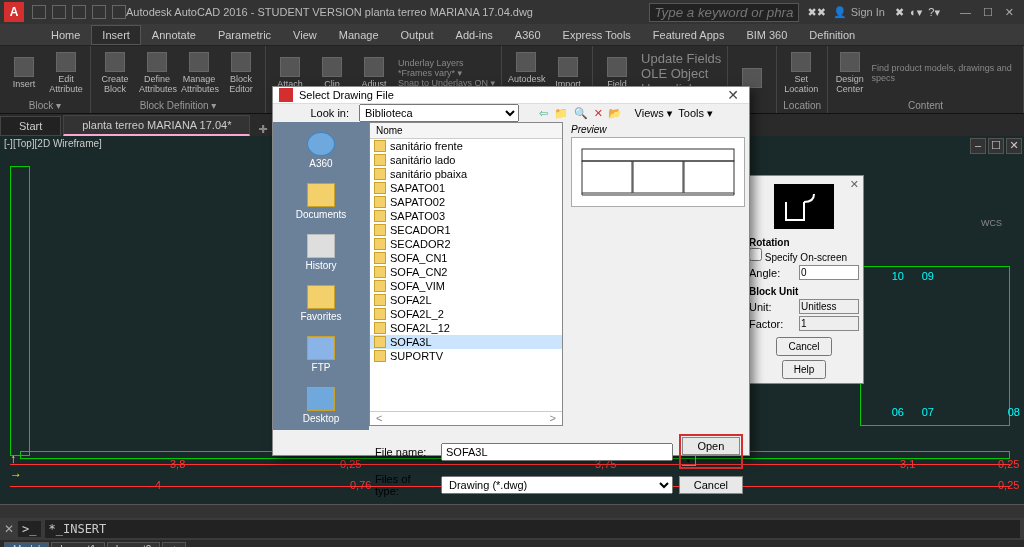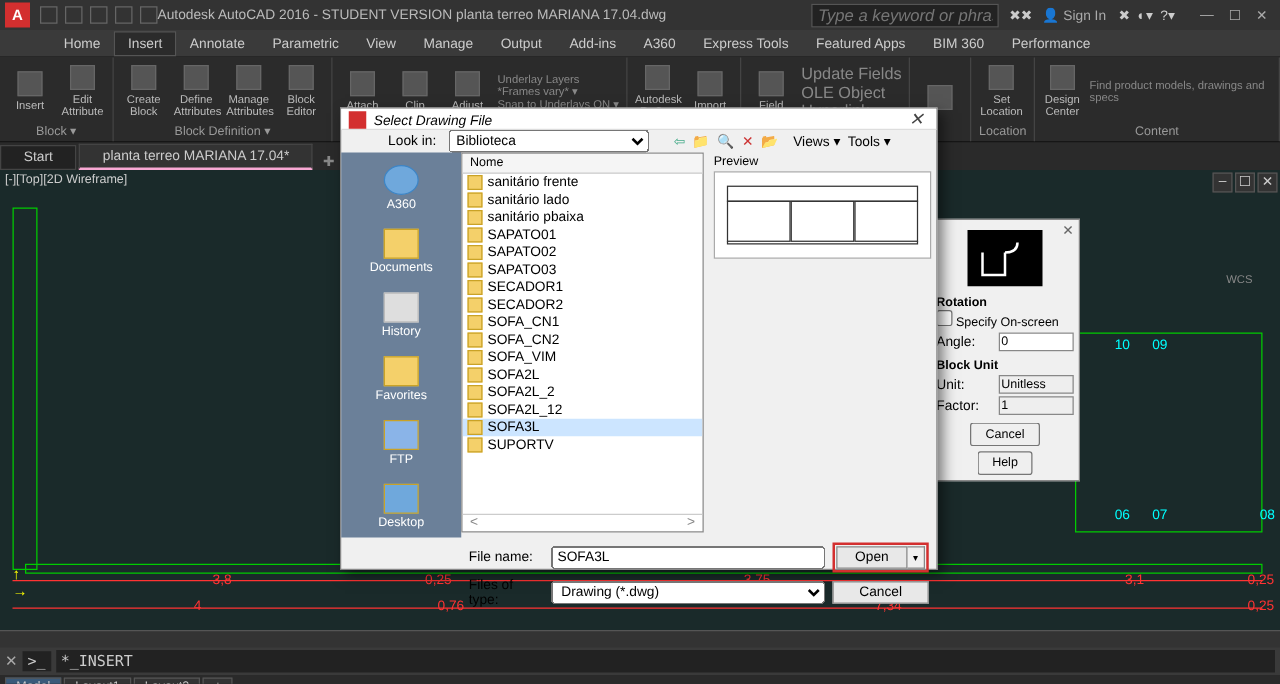--- a/index.html
+++ b/index.html
@@ -49,21 +49,21 @@
 .proppanel .pclose { position:absolute; right:4px; top:2px; color:#666;}
 .proppanel .preview { width: 60px; height: 45px; background: #000; margin: 4px auto 8px; display:flex; align-items:center; justify-content:center;}
 .proppanel .preview svg { width: 40px; height: 30px;}
 .proppanel label { font-size: 10px; display:block;}
 .proppanel input[type=text] { width: 60px; font-size: 10px; border:1px solid #888; padding:1px;}
 .proppanel .row { display:flex; justify-content:space-between; align-items:center; margin:2px 0;}
 .proppanel button { font-size:10px; padding:2px 10px; margin:4px 2px 0;}
 
 
 .dialog { position: absolute; left: 272px; top: 86px; width: 478px; height: 370px; background: #f0f0f0; border: 1px solid #888; box-shadow: 4px 4px 10px rgba(0,0,0,.5); z-index: 10; color: #000; display:flex; flex-direction:column;}
-.dlg-title { height: 24px; display: flex; align-items: flex-end; padding: 0 6px; background: #fff; border-bottom: 1px solid #ddd; font-style: italic; }
+.dlg-title { height: 24px; display: flex; align-items: center; padding: 0 6px; background: #fff; border-bottom: 1px solid #ddd; }
 .dlg-title .a { width: 14px; height: 14px; background: #d32f2f; margin-right: 6px;}
 .dlg-title .t { flex: 1; font-size: 11px; }
 .dlg-title .x { font-size: 14px; color: #444; padding: 0 4px;}
 .dlg-toolbar { height: 26px; display: flex; align-items: center; padding: 0 6px; gap: 6px; font-size: 11px;}
 .dlg-toolbar select { font-size: 11px; flex: 0 0 160px; padding:1px;}
 .dlg-toolbar .lookin { width: 70px; text-align: right; margin-right: 4px;}
 .dlg-body { flex: 1; display: flex; }
 .dlg-sidebar { width: 96px; background: #6b8099; display: flex; flex-direction: column; align-items: center; padding-top: 4px; gap: 2px;}
 .dlg-sidebar .sitem { width: 80px; text-align: center; padding: 6px 0; color: #fff; font-size: 10px;}
 .dlg-sidebar .sitem .sic { width: 28px; height: 24px; background: #f4d06a; margin: 0 auto 2px; border:1px solid #c9a227;}
@@ -71,26 +71,26 @@
 .dlg-sidebar .sitem.hist .sic { background:#dedede; border-color:#bbb;}
 .dlg-filearea { flex: 1; display: flex; }
 .filelist { flex: 1; background: #fff; border: 1px solid #888; margin: 0 4px 4px 0; display:flex; flex-direction:column; font-size: 11px; overflow:hidden;}
 .filelist .hdr { background: #f5f5f5; border-bottom: 1px solid #ccc; padding: 2px 6px; font-size: 10px;}
 .filelist .items { overflow-y: auto; flex: 1;}
 .filelist .fitem { padding: 1px 4px; display: flex; align-items: center; gap: 4px; white-space: nowrap;}
 .filelist .fitem.selected { background: #cce5ff; }
 .filelist .fic { width: 12px; height: 12px; background: #f4d06a; border:1px solid #c9a227; flex-shrink:0;}
 .filelist .scrollhint { height: 14px; border-top:1px solid #ccc; display:flex; justify-content:space-between; padding:0 6px; color:#888;}
 .previewpane { width: 182px; padding: 0 4px 4px;}
-.previewpane .phdr { font-size: 10px; padding: 2px 0;}
+.previewpane .phdr { font-size: 10px; padding: 2px 0; font-style: italic;}
 .previewpane .pimg { width: 174px; height: 70px; border: 1px solid #aaa; background:#fff; display:flex; align-items:center; justify-content:center;}
 .dlg-footer { padding: 4px 6px 8px 102px; display: grid; grid-template-columns: 60px 1fr auto; gap: 4px 6px; align-items: center; font-size: 11px;}
 .dlg-footer input, .dlg-footer select { font-size: 11px; padding: 1px 3px;}
 .dlg-footer .btn { padding: 2px 14px; font-size: 11px; background:#e8e8e8; border:1px solid #888;}
-.openwrap { display:flex; border: 2px solid #d32f2f; padding:1px;}
+.openwrap { display:flex; border: 2px solid #d32f2f; padding:1px;flex-direction:column;}
 .openwrap .btn { border:1px solid #888;}
 .openwrap .dd { width: 14px; border:1px solid #888; border-left:0; display:flex; align-items:center; justify-content:center; font-size:8px;}
 
 
 .scrollbar-h { height: 14px; background:#333; border-top:1px solid #555;}
 .cmdline { height: 22px; background: #3a3a3a; display: flex; align-items: center; padding: 0 4px; gap: 4px; color: #ccc; font-size: 12px;}
 .cmdline .close { color:#aaa;}
 .cmdline .prompt { font-family: Consolas, monospace; background:#222; padding: 1px 4px; }
 .cmdline input { background: #222; border: none; color: #ccc; flex: 1; font-family: Consolas, monospace; font-size: 12px; padding: 2px 4px;}
 .layouttabs { height: 18px; background: #2a2a2a; display: flex; align-items: center; gap: 2px; padding-left: 4px; font-size: 10px; color:#ccc;}
@@ -133,21 +133,21 @@
   <div class="menutab">Annotate</div>
   <div class="menutab">Parametric</div>
   <div class="menutab">View</div>
   <div class="menutab">Manage</div>
   <div class="menutab">Output</div>
   <div class="menutab">Add-ins</div>
   <div class="menutab">A360</div>
   <div class="menutab">Express Tools</div>
   <div class="menutab">Featured Apps</div>
   <div class="menutab">BIM 360</div>
-  <div class="menutab">Performance</div>
+  <div class="menutab">Definition</div>
 </div>
 
 <div class="ribbon">
   <div class="ribbon-group">
     <div class="items">
       <div class="ricon"><div class="ic"></div><span>Insert</span></div>
       <div class="ricon"><div class="ic"></div><span>Edit Attribute</span></div>
     </div>
     <div class="groupname">Block ▾</div>
   </div>

